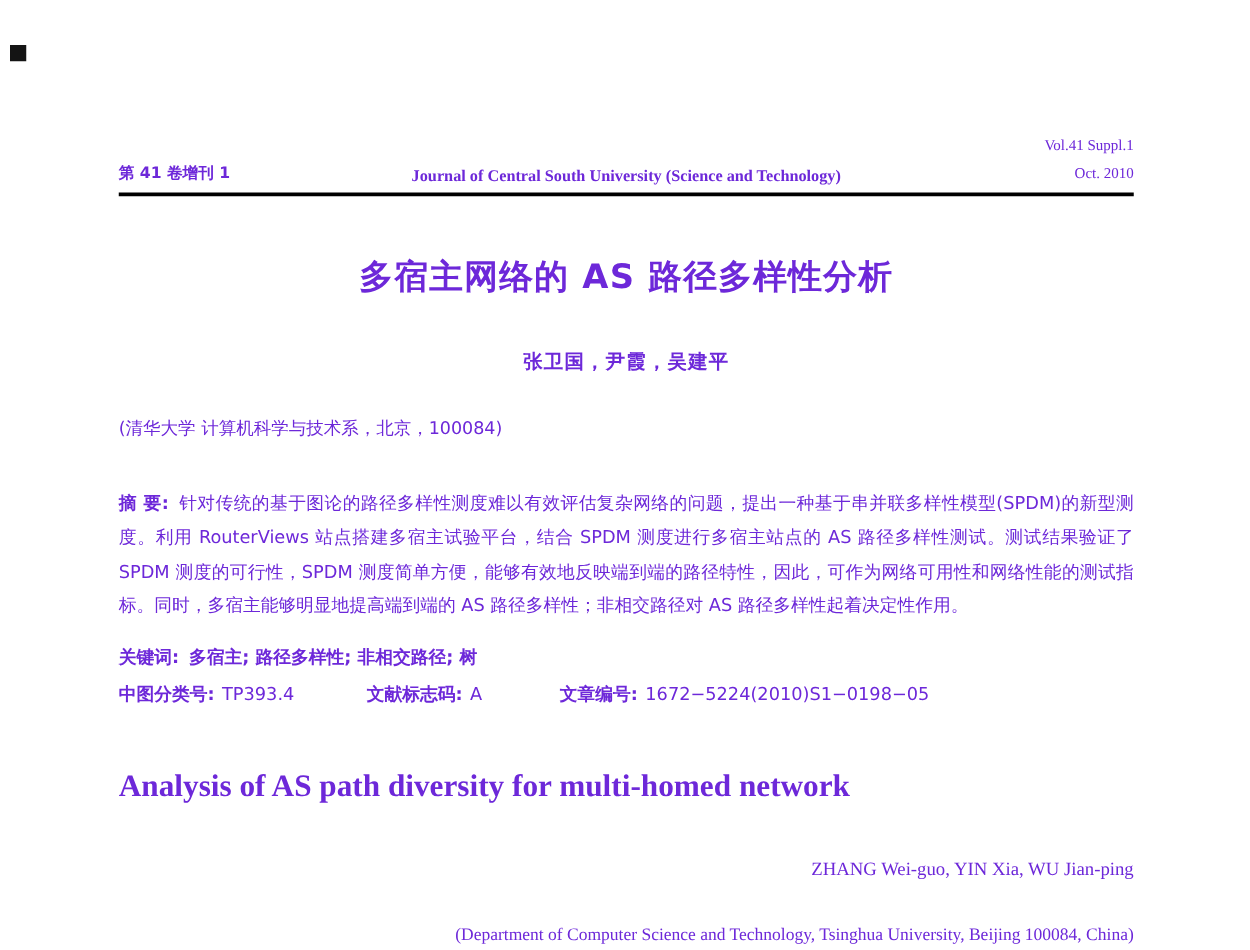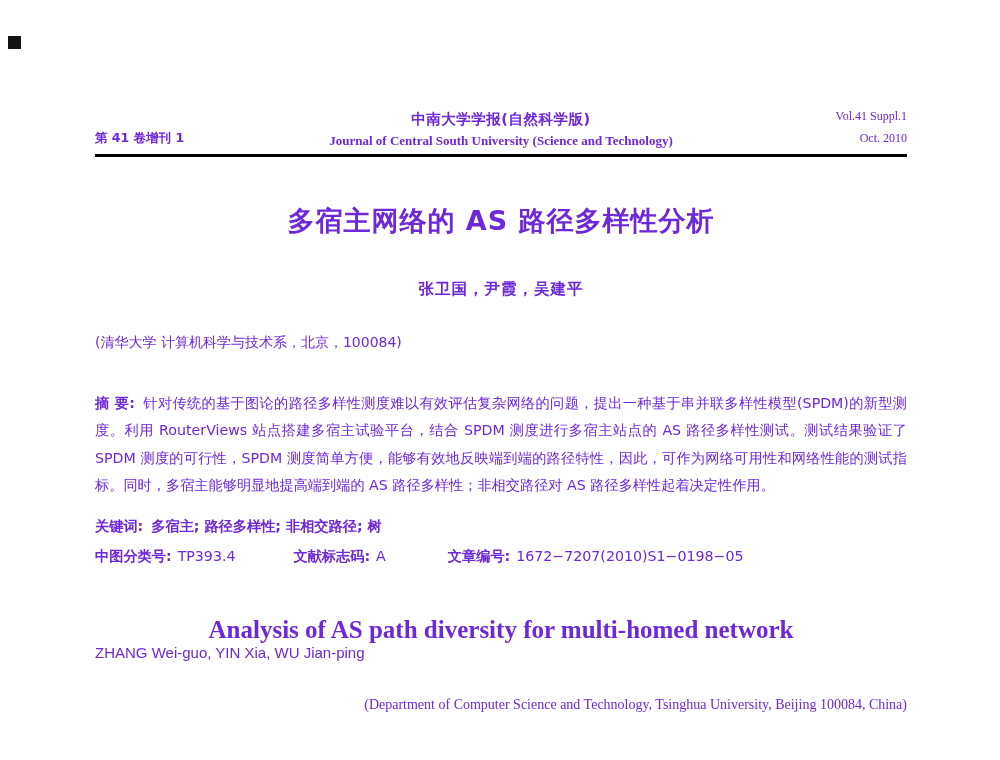--- a/index.html
+++ b/index.html
@@ -112,30 +112,30 @@
     line-height: 1.92;
     margin-top: 2px;
   }
   .clc-line .label {
     font-weight: bold;
     margin-right: 6px;
   }
   .clc-line .gap1 { margin-right: 58px; }
   .clc-line .gap2 { margin-right: 62px; }
   .title-en {
-    text-align: center;
     font-family: "Liberation Serif", serif;
     font-size: 25px;
     font-weight: bold;
     margin-top: 46px;
   }
   .authors-en {
-    text-align: left;
-    font-family: Liberation Sans, sans-serif;
+    text-align: right;
+    font-family: Liberation Serif, serif;
     font-size: 15px;
+    margin-top: 44px;
   }
   .affil-en {
     text-align: right;
     font-family: "Liberation Serif", serif;
     font-size: 14px;
     margin-top: 36px;
   }
 </style>
 </head>
 <body>
@@ -144,21 +144,20 @@
 
   <div class="scan-artifact"></div>
 
   <div class="content">
 
     <div class="header-row">
       <div class="h-left">
         <div>第 41 卷增刊 1</div>
       </div>
       <div class="h-center">
-        <div class="cn">中南大学学报(自然科学版)</div>
         <div class="en">Journal of Central South University (Science and Technology)</div>
       </div>
       <div class="h-right">
         <div>Vol.41  Suppl.1</div>
         <div>Oct. 2010</div>
       </div>
     </div>
 
     <div class="divider"></div>
 
@@ -170,21 +169,21 @@
 
     <p class="abstract">
       <span class="label">摘  要:</span><span>针对传统的基于图论的路径多样性测度难以有效评估复杂网络的问题，提出一种基于串并联多样性模型(SPDM)的新型测度。利用 RouterViews 站点搭建多宿主试验平台，结合 SPDM 测度进行多宿主站点的 AS 路径多样性测试。测试结果验证了 SPDM 测度的可行性，SPDM 测度简单方便，能够有效地反映端到端的路径特性，因此，可作为网络可用性和网络性能的测试指标。同时，多宿主能够明显地提高端到端的 AS 路径多样性；非相交路径对 AS 路径多样性起着决定性作用。</span>
     </p>
 
     <div class="keywords">
       <span class="label">关键词:</span><span>多宿主; 路径多样性; 非相交路径; 树</span>
     </div>
 
     <div class="clc-line">
-      <span class="label">中图分类号:</span><span class="gap1">TP393.4</span><span class="label">文献标志码:</span><span class="gap2">A</span><span class="label">文章编号:</span><span>1672−7207(2010)S1−0198−05</span>
+      <span class="label">中图分类号:</span><span class="gap1">TP393.4</span><span class="label">文献标志码:</span><span class="gap2">A</span><span class="label">文章编号:</span><span>1672−5224(2010)S1−0198−05</span>
     </div>
 
     <div class="title-en">Analysis of AS path diversity for multi-homed network</div>
 
     <div class="authors-en">ZHANG Wei-guo, YIN Xia, WU Jian-ping</div>
 
     <div class="affil-en">(Department of Computer Science and Technology, Tsinghua University, Beijing 100084, China)</div>
 
   </div>
 </div>

